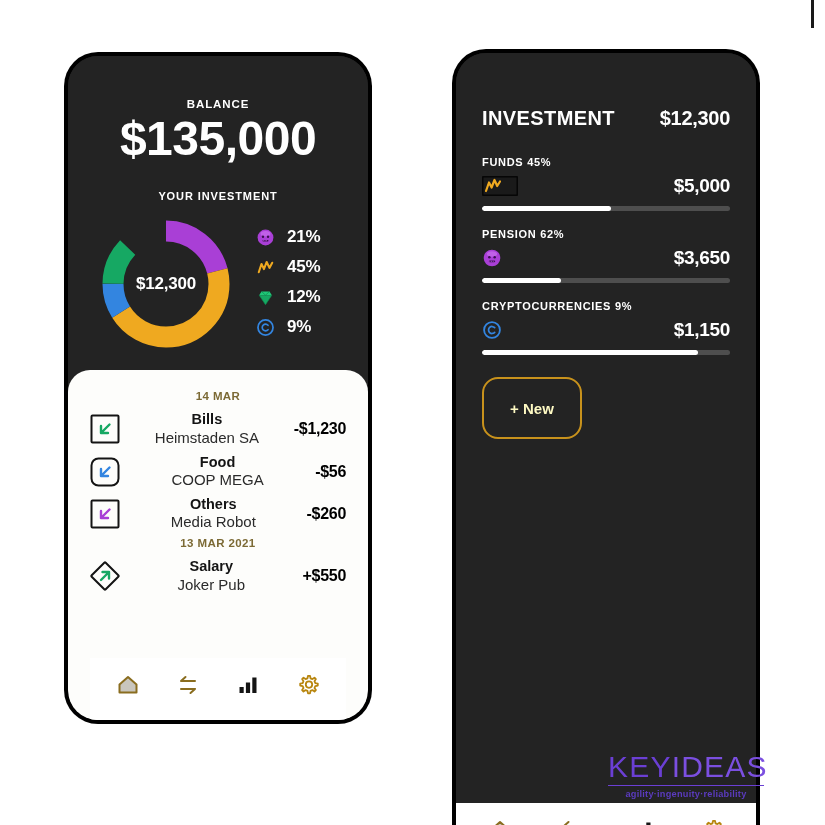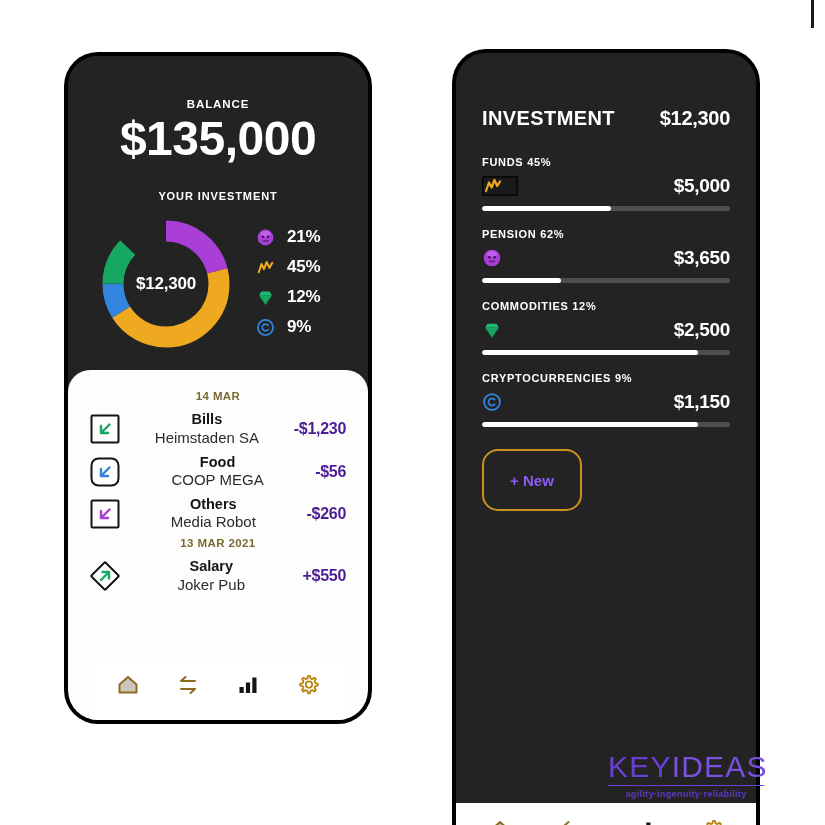--- a/index.html
+++ b/index.html
@@ -150,21 +150,21 @@
     font-size: 14.5px;
     font-weight: bold;
     line-height: 1.15;
   }
   .tx-sub {
     color: #2b2b2b;
     font-size: 15px;
     line-height: 1.3;
   }
   .tx-amount {
-    color: #4c1d95;
+    color: #000000;
     font-size: 16px;
     font-weight: bold;
     letter-spacing: -0.3px;
     white-space: nowrap;
   }
 
   
   .nav-bar {
     background: #ffffff;
     display: flex;
@@ -241,21 +241,21 @@
     height: 100%;
     background: #ffffff;
     border-radius: 3px;
   }
   .new-btn {
     margin-top: 22px;
     width: 100px;
     height: 62px;
     border: 2px solid #c8921c;
     border-radius: 16px;
-    color: #8b5cf6;
+    color: #fef9c3;
     font-size: 15px;
     font-weight: bold;
     display: flex;
     align-items: center;
     justify-content: center;
     background: transparent;
     box-sizing: border-box;
   }
 
   
@@ -485,35 +485,20 @@
             <rect x="11" y="15.4" width="0.9" height="1.2" fill="#c060e8"></rect>
             <rect x="13" y="15.4" width="0.9" height="1.2" fill="#c060e8"></rect>
           </svg>
           <div class="inv-amount">$3,650</div>
         </div>
         <div class="bar-track">
           <div class="bar-fill" style="width:32%"></div>
         </div>
       </div>
 
-      <div class="inv-block">
-        <div class="inv-block-label">COMMODITIES 12%</div>
-        <div class="inv-block-row">
-          <svg width="20" height="20" viewBox="0 0 24 24">
-            <path d="M4 9 L12 21 L20 9 Z" fill="#16a863"></path>
-            <path d="M4 9 L20 9 L17 4.5 L7 4.5 Z" fill="#1fc878"></path>
-            <path d="M7 4.5 L12 9 L17 4.5" fill="none" stroke="#0d8a4e" stroke-width="0.9"></path>
-            <path d="M4 9 L12 21 L20 9" fill="none" stroke="#0d8a4e" stroke-width="0.8"></path>
-          </svg>
-          <div class="inv-amount">$2,500</div>
-        </div>
-        <div class="bar-track">
-          <div class="bar-fill" style="width:87%"></div>
-        </div>
-      </div>
 
       <div class="inv-block">
         <div class="inv-block-label">CRYPTOCURRENCIES 9%</div>
         <div class="inv-block-row">
           <svg width="20" height="20" viewBox="0 0 24 24">
             <circle cx="12" cy="12" r="9.5" fill="none" stroke="#3385e0" stroke-width="2.2"></circle>
             <path d="M15.2 9.2 A4.2 4.2 0 1 0 15.2 14.8" fill="none" stroke="#3385e0" stroke-width="2.1" stroke-linecap="round"></path>
           </svg>
           <div class="inv-amount">$1,150</div>
         </div>

